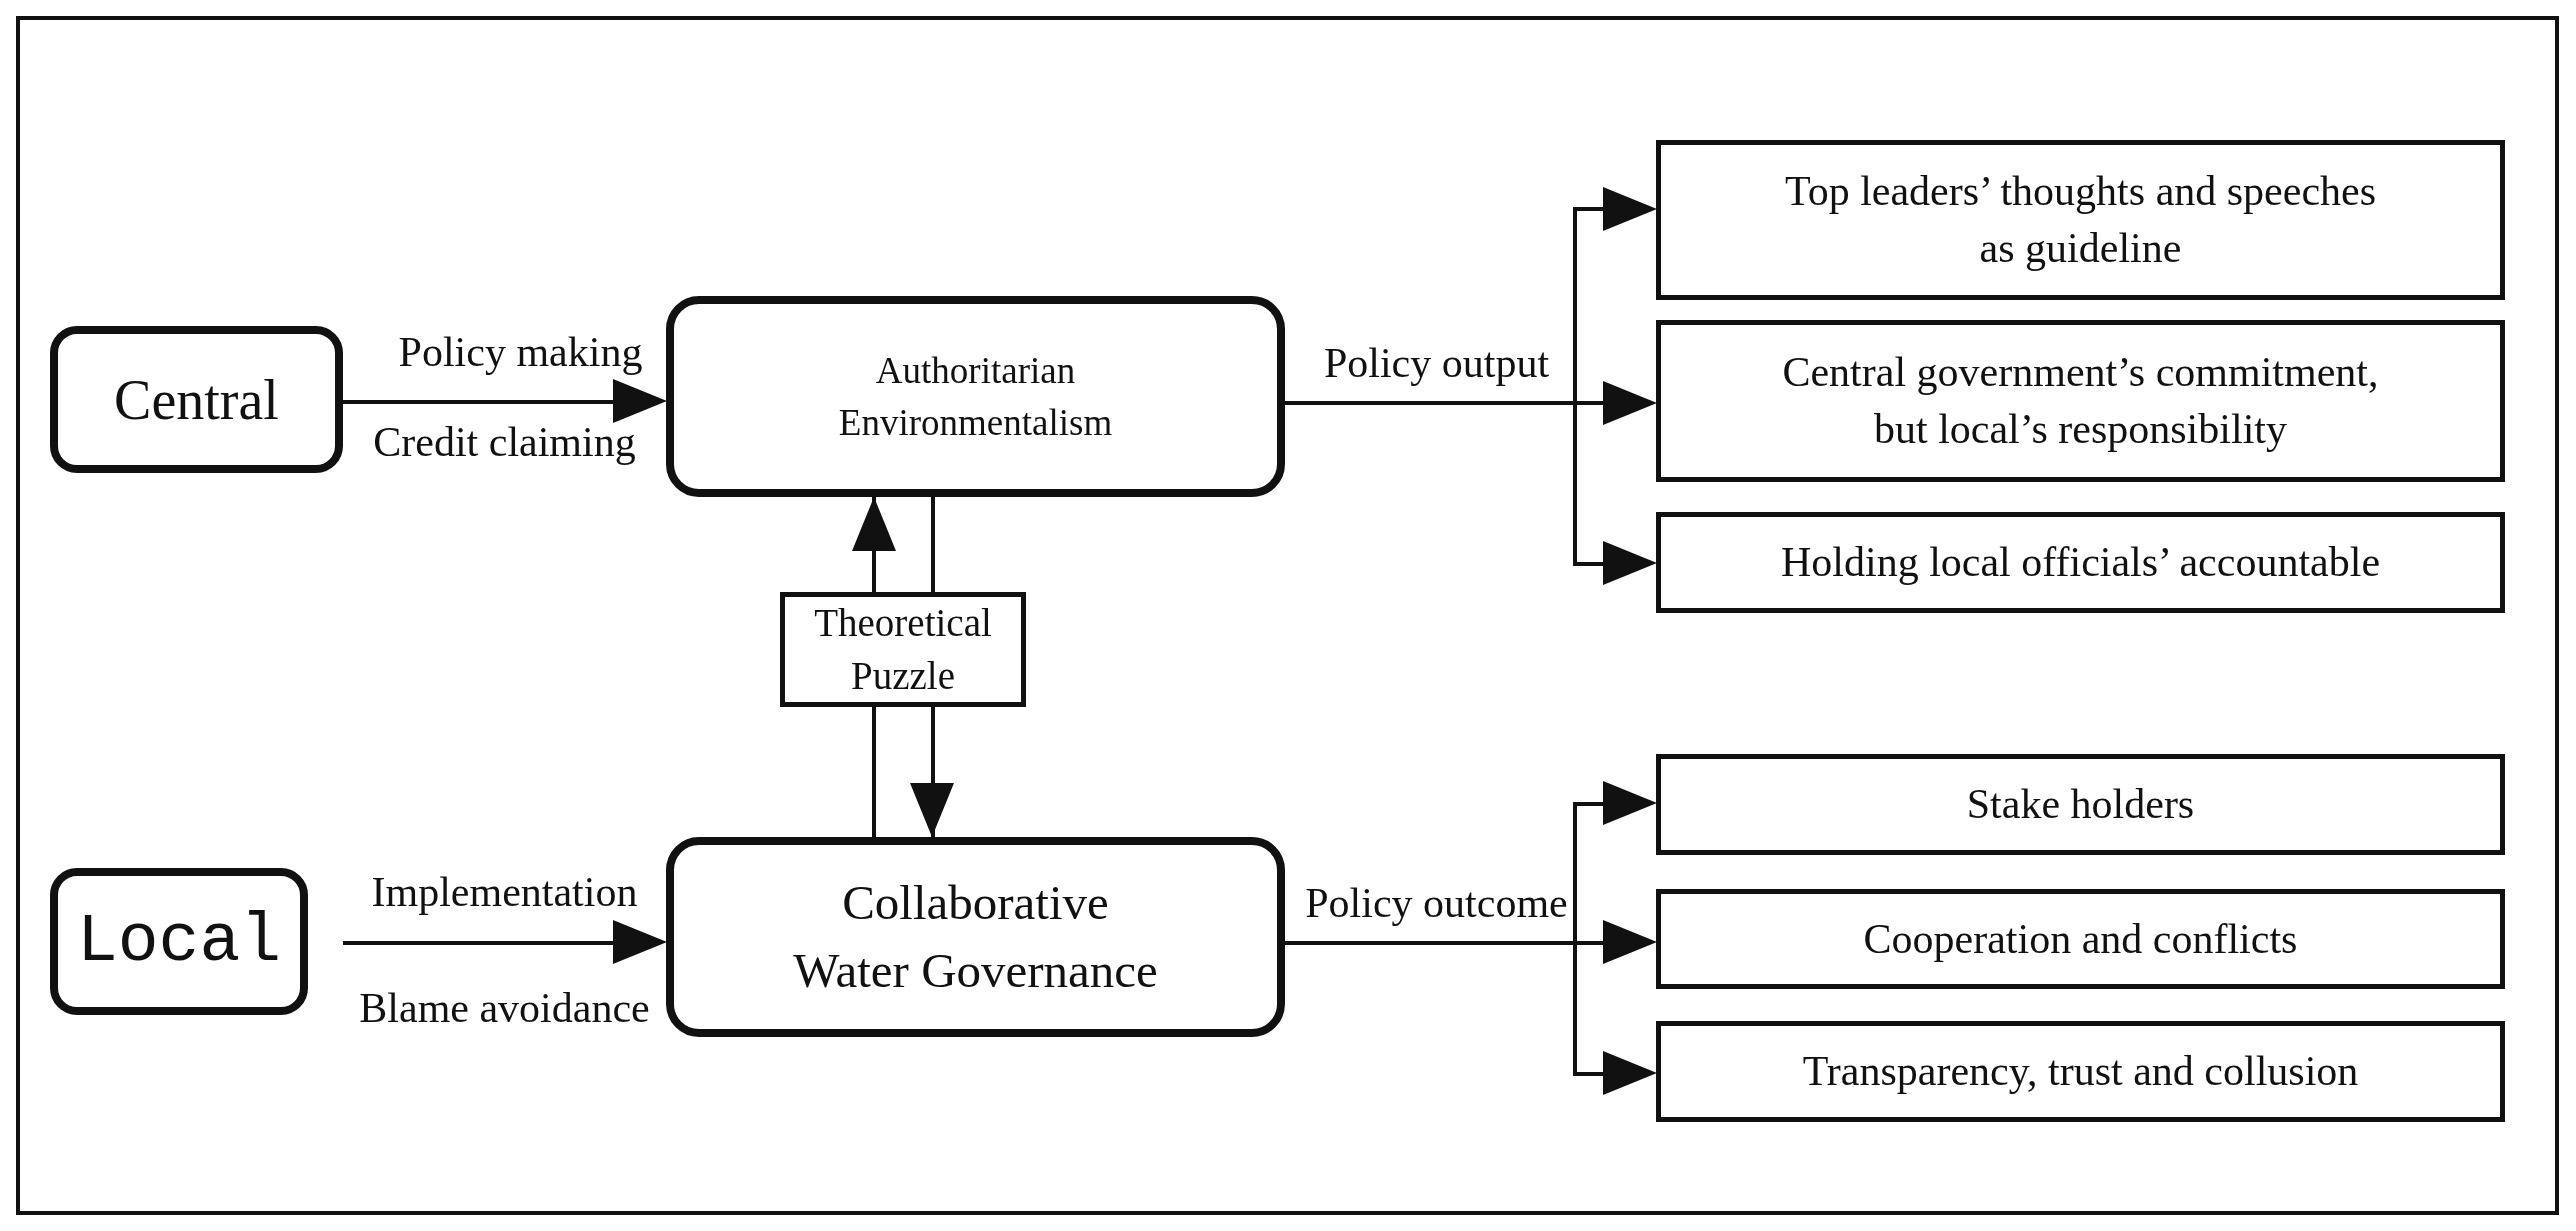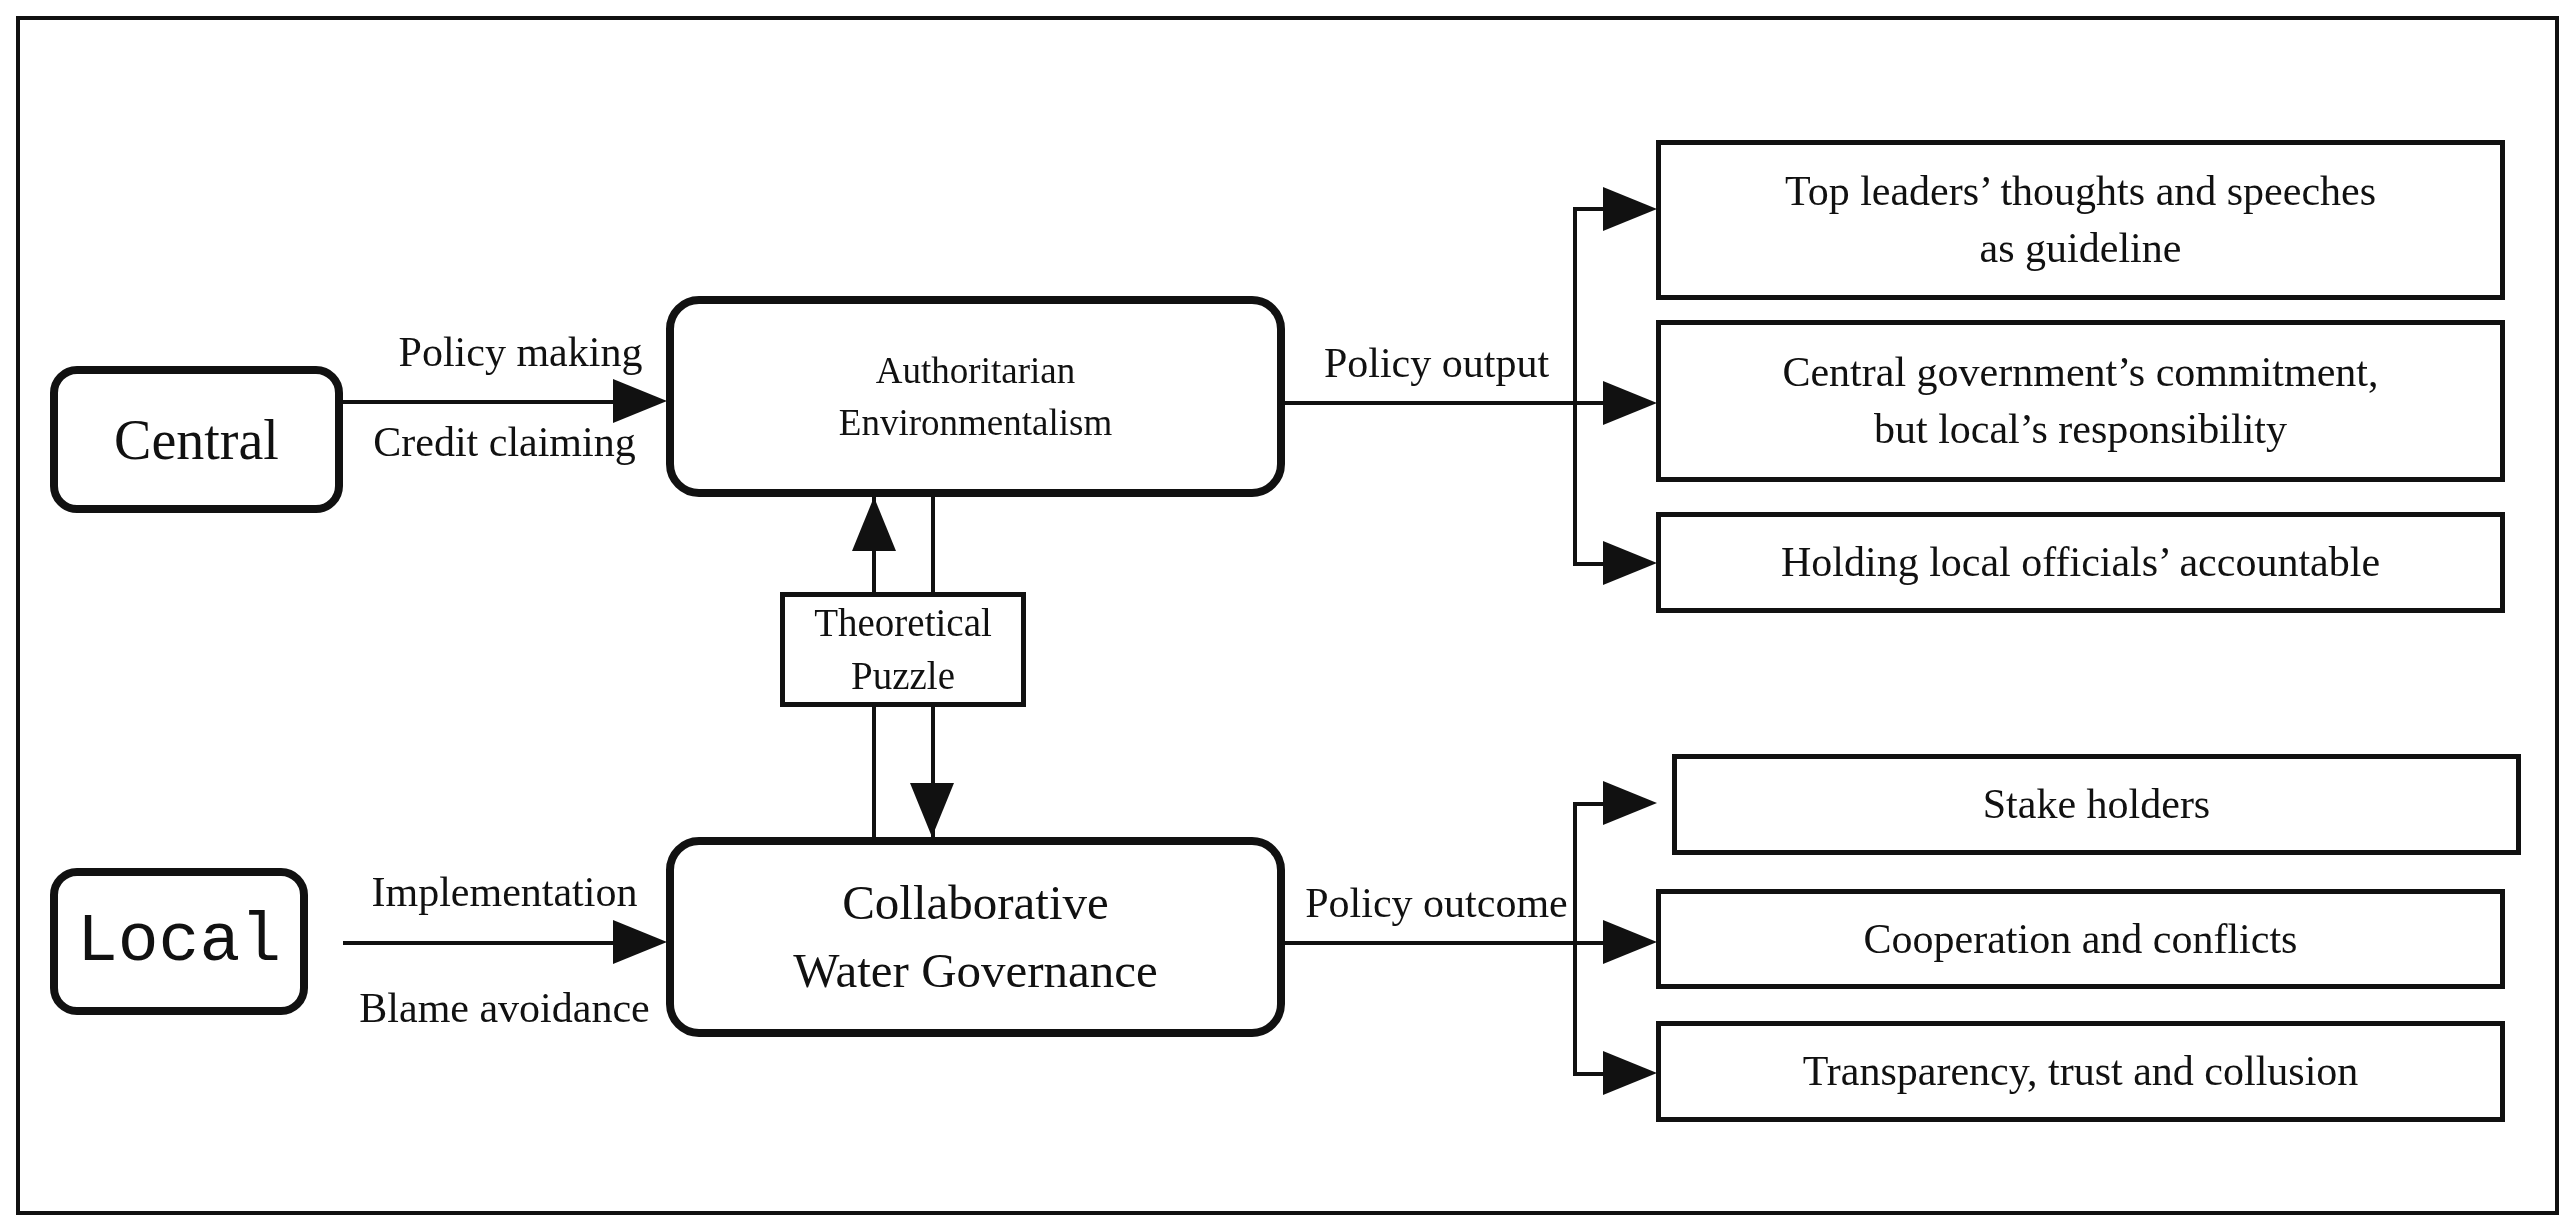--- a/index.html
+++ b/index.html
@@ -10,32 +10,32 @@
   .abs { position:absolute; }
   .frame { left:16.4px; top:16.4px; width:2543px; height:1199px; border:4.7px solid var(--ink); }
 
   
   .rnode { border:8.2px solid var(--ink); border-radius:27px; background:var(--bg);
            display:flex; align-items:center; justify-content:center; text-align:center; }
   .rect  { border:5.9px solid var(--ink); background:var(--bg);
            display:flex; align-items:center; justify-content:center; text-align:center; }
   .multiline { white-space:pre-line; }
 
-  .node-central { left:50px;  top:326px;  width:293px;  height:147px; font-size:56px;margin-top:40px; }
+  .node-central { left:50px;  top:326px;  width:293px;  height:147px; font-size:56px; }
   .node-local   { left:50px;  top:868px; width:258px;  height:147px; font-size:68px;font-family:Liberation Mono, monospace; }
   .node-ae      { left:666px; top:296px;  width:619px; height:201px; font-size:37px; line-height:1.38; border-radius:33px; }
   .node-cwg     { left:666px; top:837px; width:619px; height:200px; font-size:49px; line-height:1.38; border-radius:33px; }
   .node-puzzle  { left:780px; top:592px; width:246px; height:115px; border:5.3px solid var(--ink);
                   font-size:39px; line-height:1.35; z-index:5; }
 
   .out-box { left:1656px; width:849px; font-size:42px; line-height:1.35; }
   .out-1 { top:140px;  height:160px;justify-content:center; }
   .out-2 { top:320px;  height:162px; }
   .out-3 { top:512px;  height:101px; }
-  .out-4 { top:754px; height:101px;margin-left:16px; }
+  .out-4 { top:754px; height:101px; }
   .out-5 { top:889px; height:100px; }
   .out-6 { top:1021px; height:101px; }
 
   
   .hline { background:var(--ink); height:4.1px; z-index:1; }
   .vline { background:var(--ink); width:3.5px;  z-index:1; }
   .thin  { height:3.5px; }
   .arr-right { width:0; height:0; border-top:22px solid transparent; border-bottom:22px solid transparent;
                border-left:54px solid var(--ink); z-index:2; }
   .arr-up    { width:0; height:0; border-left:22px solid transparent; border-right:22px solid transparent;

